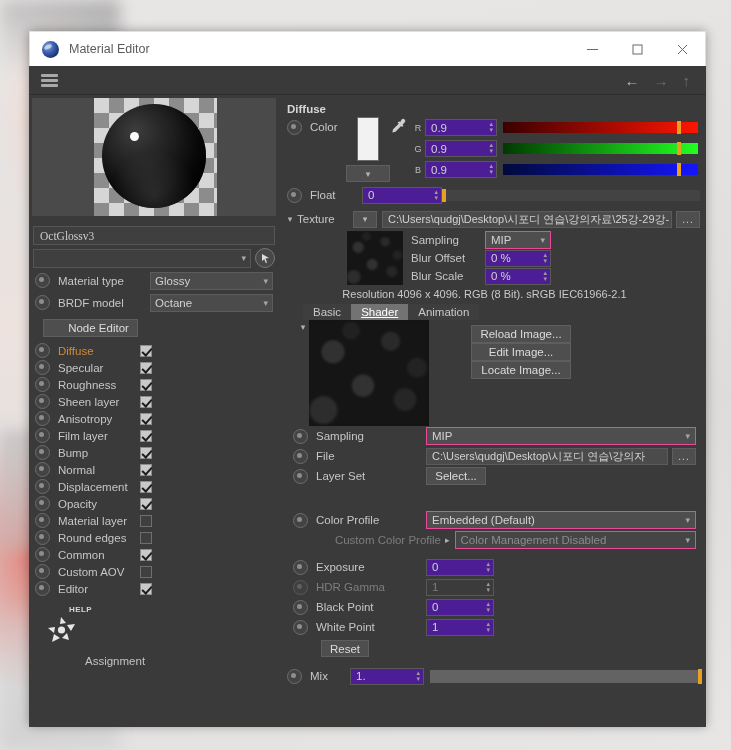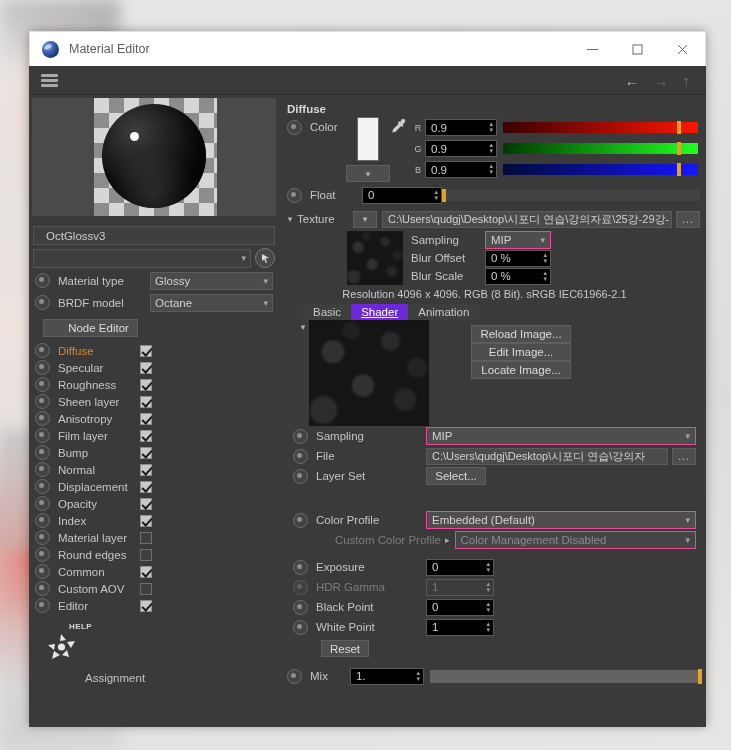--- a/index.html
+++ b/index.html
@@ -75,21 +75,21 @@
     background:
       radial-gradient(circle at 32% 26%, #3d3d3d 0%, #2a2a2a 22%, #171717 48%, #0c0c0c 72%, #060606 100%);
     box-shadow:inset -10px -12px 22px rgba(0,0,0,.8);
   }
   .sphere .hl{position:absolute;left:28px;top:28px;width:9px;height:9px;border-radius:50%;background:#fdfdfd;}
   .sphere .rim{position:absolute;inset:0;border-radius:50%;
     background:radial-gradient(circle at 50% 88%, rgba(120,120,120,.30) 0%, rgba(0,0,0,0) 42%);}
 
   .namefield{
     margin:10px 4px 0 4px;height:19px;background:#3f3f3f;border:1px solid #555;
-    display:flex;align-items:center;padding-left:12px;box-sizing:border-box;
+    display:flex;align-items:center;padding-left:6px;box-sizing:border-box;font-family:Liberation Serif, serif;
   }
   .namefield span{color:#cdcdcd;font-size:11.5px;}
   .row2{margin:3px 4px 0 4px;display:flex;align-items:center;gap:4px;}
   .combo-flat{flex:1 1 auto;height:19px;background:#3f3f3f;border:1px solid #555;display:flex;align-items:center;
     box-sizing:border-box;}
   .combo-flat .arr{margin-left:auto;margin-right:4px;color:#aaa;font-size:9px;}
   .circ-btn{width:18px;height:18px;border-radius:50%;border:1px solid #777;background:#484848;
     display:flex;align-items:center;justify-content:center;color:#ddd;font-size:10px;}
 
   .prow{display:flex;align-items:center;height:19px;margin:3px 0 0 0;padding-left:6px;}
@@ -122,21 +122,21 @@
   
   .right{flex:1 1 auto;background:#3a3a3a;position:relative;padding-left:4px;}
   .sec-title{color:#d8d8d8;font-size:11.5px;font-weight:bold;margin:8px 0 2px 4px;}
   .rrow{display:flex;align-items:center;height:20px;}
   .rlabel{color:#c6c6c6;font-size:11.5px;margin-left:8px;}
   .swatch{width:22px;height:44px;background:#f2f2f2;border:1px solid #6a6a6a;box-sizing:border-box;}
   .eyedrop{width:22px;height:22px;color:#d0d0d0;}
   .smallcombo{width:50px;height:17px;background:#4e4e4e;border:1px solid #5e5e5e;box-sizing:border-box;
     display:flex;align-items:center;justify-content:center;color:#b5b5b5;font-size:9px;}
   .chlab{width:14px;text-align:center;color:#bdbdbd;font-size:9px;}
-  .numfield{height:17px;background:#000000;border:1px solid #585858;box-sizing:border-box;
+  .numfield{height:17px;background:#4c1d95;border:1px solid #585858;box-sizing:border-box;
     display:flex;align-items:center;padding-left:5px;color:#d2d2d2;font-size:11.5px;position:relative;}
   .numfield .spin{position:absolute;right:3px;top:1px;display:flex;flex-direction:column;
     line-height:6px;color:#9c9c9c;font-size:7px;}
   .slider{height:11px;position:relative;}
   .slider .track{position:absolute;inset:0;}
   .slider .knob{position:absolute;top:-1px;width:4px;height:13px;background:#e8a020;}
 
   .floatbar{height:11px;background:#434343;position:relative;flex:1 1 auto;margin-right:6px;}
   .floatbar .knob{position:absolute;left:0;top:-1px;width:4px;height:13px;background:#e8a020;}
 
@@ -156,21 +156,21 @@
       radial-gradient(circle at 80% 75%,rgba(130,130,130,.16) 0 8%,transparent 10%),
       radial-gradient(circle at 12% 85%,rgba(155,155,155,.18) 0 9%,transparent 11%),
       radial-gradient(circle at 90% 45%,rgba(120,120,120,.14) 0 7%,transparent 9%),
       radial-gradient(circle at 35% 10%,rgba(110,110,110,.14) 0 6%,transparent 8%),
       #151515;
     filter:blur(1.2px);}
   .reslabel{color:#c9c9c9;font-size:11px;text-align:center;margin-top:3px;}
 
   .tabs{display:flex;margin:4px 0 0 20px;}
   .tab{height:16px;padding:0 10px;display:flex;align-items:center;font-size:11.5px;color:#c8c8c8;background:#474747;}
-  .tab.sel{background:#6d28d9;color:#fff;text-decoration:underline;}
+  .tab.sel{background:#737373;color:#fff;text-decoration:underline;}
   .tab.plain{background:#3e3e3e;}
 
   .bigthumb{width:120px;height:106px;background:#141414;position:relative;overflow:hidden;}
 
   .imgbtn{width:100px;height:18px;background:#4e4e4e;border:1px solid #5e5e5e;box-sizing:border-box;
     display:flex;align-items:center;justify-content:center;color:#dcdcdc;font-size:11.5px;}
 
   .sprow{display:flex;align-items:center;height:20px;}
   .splabel{color:#c6c6c6;font-size:11.5px;margin-left:8px;width:110px;}
   .splabel.dim{color:#7d7d7d;}
@@ -327,25 +327,20 @@
             <div class="clabel">Displacement</div>
             <div class="cb on"></div>
           </div>
           <div class="chan">
             <div class="radio"></div>
             <div class="clabel">Opacity</div>
             <div class="cb on"></div>
           </div>
           <div class="chan">
             <div class="radio"></div>
-            <div class="clabel">Index</div>
-            <div class="cb on"></div>
-          </div>
-          <div class="chan">
-            <div class="radio"></div>
             <div class="clabel">Material layer</div>
             <div class="cb off"></div>
           </div>
           <div class="chan">
             <div class="radio"></div>
             <div class="clabel">Round edges</div>
             <div class="cb off"></div>
           </div>
           <div class="chan">
             <div class="radio"></div>

